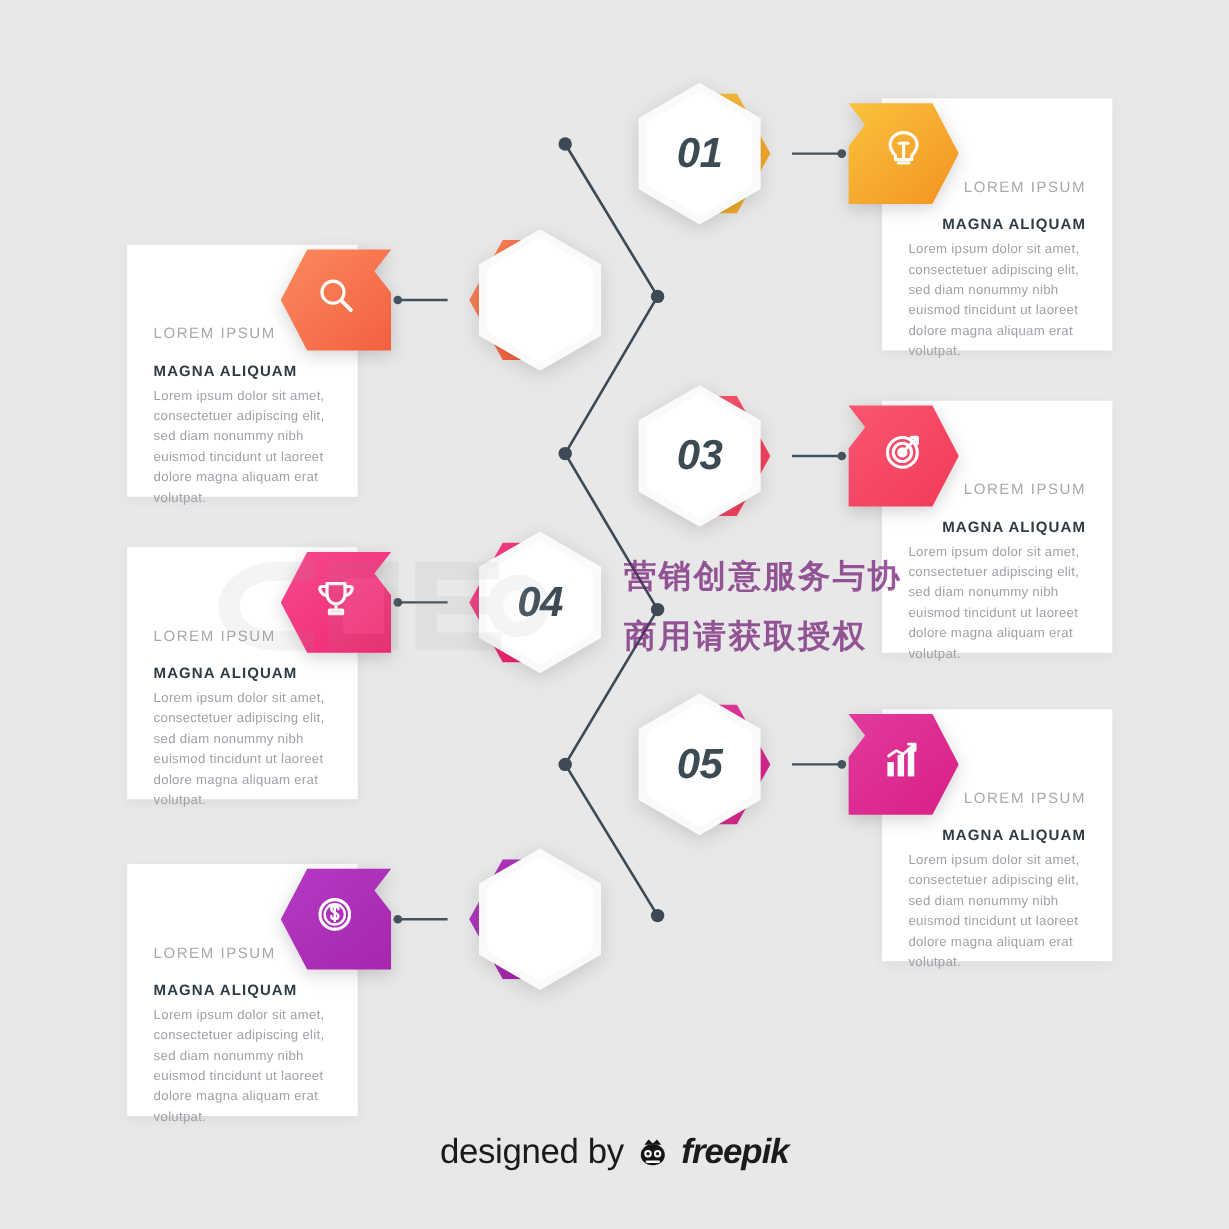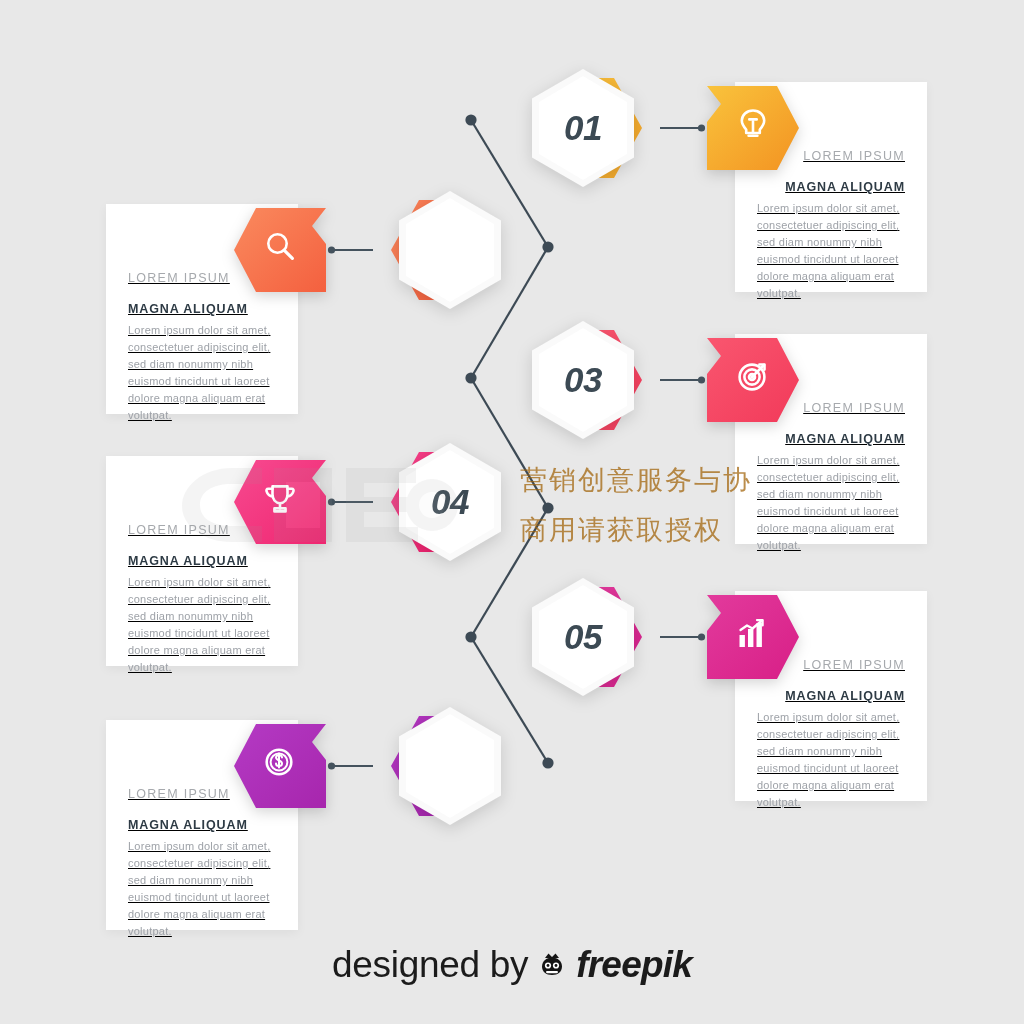--- a/index.html
+++ b/index.html
@@ -36,24 +36,25 @@
     top: 452px;
     width: 300px;
     height: 105px;
     opacity: 0.10;
   }
   .wm-text {
     position: absolute;
     left: 520px;
     font-family: "DejaVu Sans", sans-serif;
     font-size: 27px;
-    color: #a16207;
+    color: #701a75;
     opacity: 0.72;
     letter-spacing: 2px;
     white-space: nowrap;
+    font-weight: bold;
   }
   .wm-text.l1 { top: 462px; }
   .wm-text.l2 { top: 512px; }
 
   
   #spine {
     position: absolute;
     left: 0; top: 0;
     width: 1024px; height: 1024px;
     z-index: 1;
@@ -65,21 +66,20 @@
     position: absolute;
     z-index: 2;
   }
 
   
   .card {
     position: absolute;
     background: #ffffff;
     box-shadow: 0 3px 10px rgba(0,0,0,0.05);
     padding: 20px 22px;
-    text-decoration: underline;
   }
   .card.right { width: 192px; height: 210px; }
   .card.left  { width: 192px; height: 210px; }
 
   .card .heads { margin-top: 46px; }
   .card.right .heads { text-align: right; }
   .card.left  .heads { text-align: left; }
 
   .ttl-light {
     font-size: 12.5px;
@@ -161,21 +161,21 @@
     left: 0;
     top: 944px;
     width: 1024px;
     text-align: center;
     z-index: 4;
   }
   #footer .fline {
     display: inline-flex;
     align-items: center;
     gap: 9px;
-    font-size: 37px;
+    font-size: 29px;
     color: #1b1b1b;
   }
   #footer .dby { font-weight: 400; letter-spacing: -0.3px; }
   #footer .fpk { font-weight: 700; letter-spacing: -0.8px; font-style: italic; }
 </style>
 </head>
 <body>
 
 <div id="stage">
 

